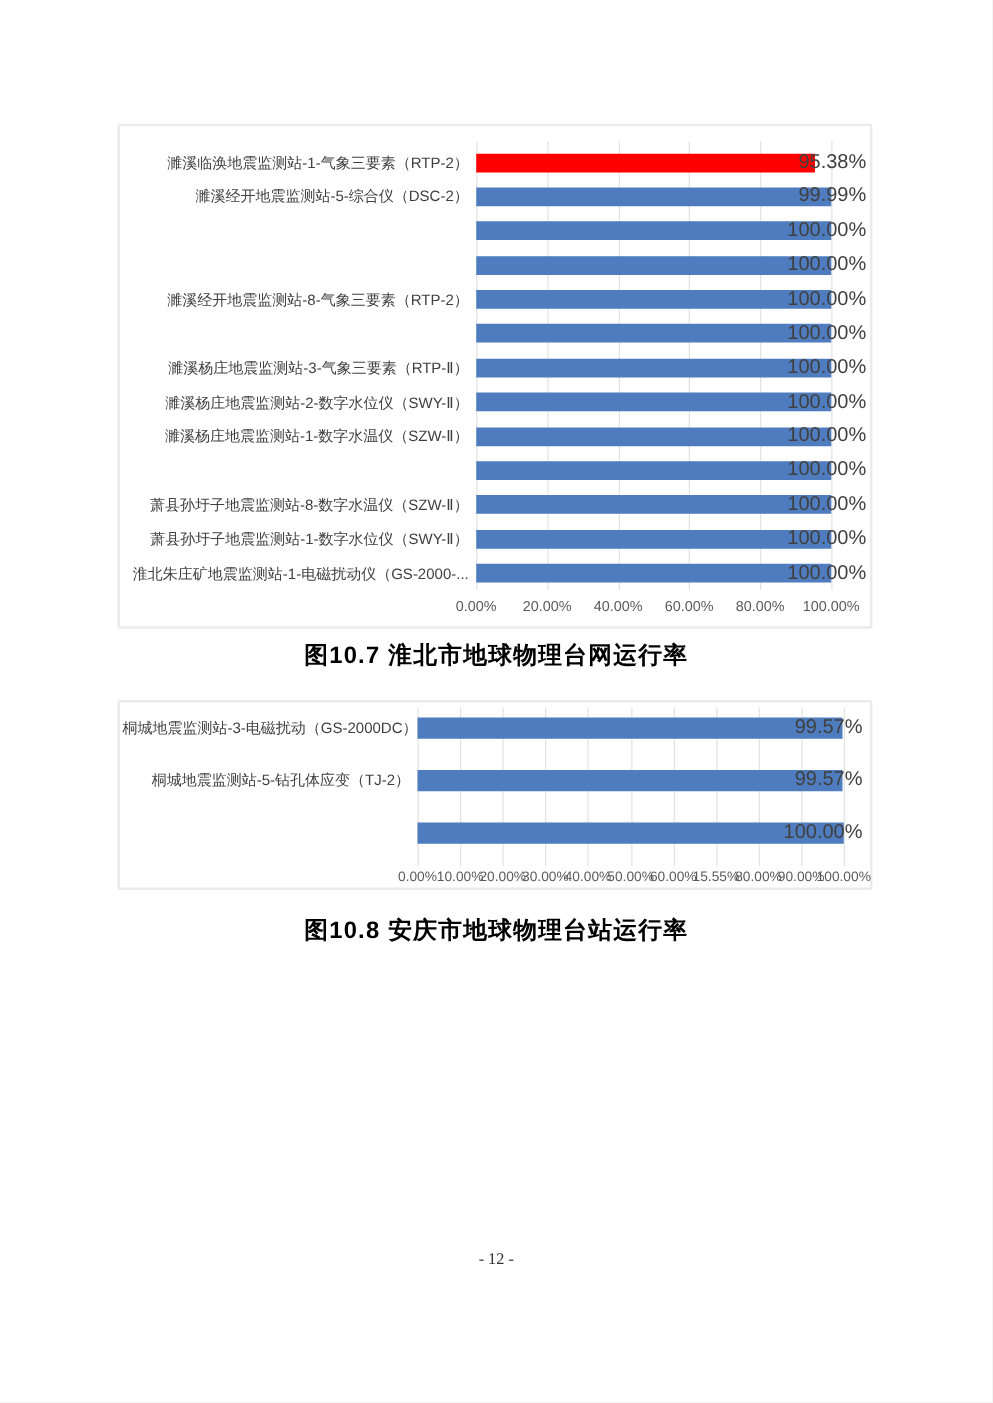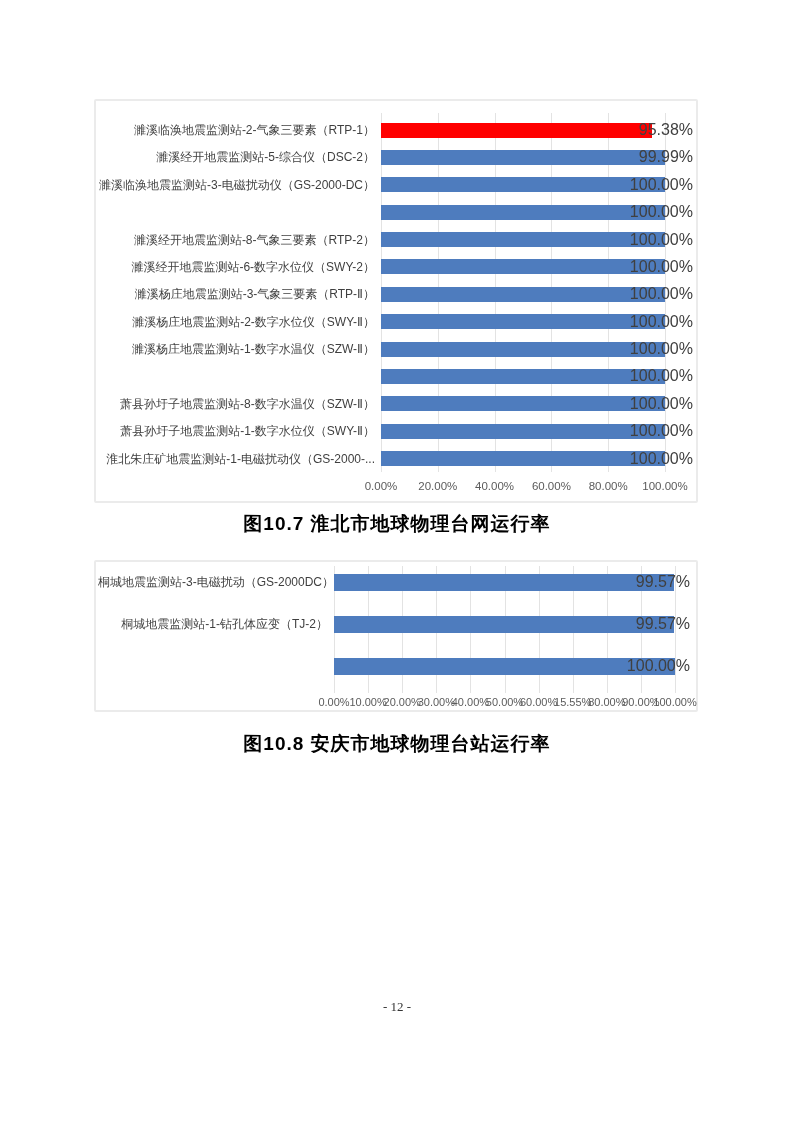--- a/index.html
+++ b/index.html
@@ -76,35 +76,33 @@
       <div class="gridline" style="left: 341.8px; top: 12px; height: 359px;"></div>
       <div class="x-tick" style="left: 341.8px; top: 379px;">20.00%</div>
       <div class="gridline" style="left: 398.6px; top: 12px; height: 359px;"></div>
       <div class="x-tick" style="left: 398.6px; top: 379px;">40.00%</div>
       <div class="gridline" style="left: 455.4px; top: 12px; height: 359px;"></div>
       <div class="x-tick" style="left: 455.4px; top: 379px;">60.00%</div>
       <div class="gridline" style="left: 512.2px; top: 12px; height: 359px;"></div>
       <div class="x-tick" style="left: 512.2px; top: 379px;">80.00%</div>
       <div class="gridline" style="left: 569px; top: 12px; height: 359px;"></div>
       <div class="x-tick" style="left: 569px; top: 379px;">100.00%</div>
-      <div class="cat-label" style="left: 2px; width: 277px; top: 20px;">濉溪临涣地震监测站-2-气象三要素（RTP-1）</div>
+      <div class="cat-label" style="left: 2px; width: 277px; top: 20px;">濉溪临涣地震监测站-1-气象三要素（RTP-2）</div>
       <div class="bar" style="left: 285px; top: 21.5px; height: 15px; width: 270.879px; background: rgb(255, 0, 0);"></div>
       <div class="data-label" style="right: 3px; top: 21px;">95.38%</div>
       <div class="cat-label" style="left: 2px; width: 277px; top: 47.38px;">濉溪经开地震监测站-5-综合仪（DSC-2）</div>
       <div class="bar" style="left: 285px; top: 48.88px; height: 15px; width: 283.972px; background: rgb(78, 124, 190);"></div>
       <div class="data-label" style="right: 3px; top: 48.38px;">99.99%</div>
-      <div class="cat-label" style="left: 2px; width: 277px; top: 74.76px;">濉溪临涣地震监测站-3-电磁扰动仪（GS-2000-DC）</div>
       <div class="bar" style="left: 285px; top: 76.26px; height: 15px; width: 284px; background: rgb(78, 124, 190);"></div>
       <div class="data-label" style="right: 3px; top: 75.76px;">100.00%</div>
       <div class="bar" style="left: 285px; top: 103.64px; height: 15px; width: 284px; background: rgb(78, 124, 190);"></div>
       <div class="data-label" style="right: 3px; top: 103.14px;">100.00%</div>
       <div class="cat-label" style="left: 2px; width: 277px; top: 129.52px;">濉溪经开地震监测站-8-气象三要素（RTP-2）</div>
       <div class="bar" style="left: 285px; top: 131.02px; height: 15px; width: 284px; background: rgb(78, 124, 190);"></div>
       <div class="data-label" style="right: 3px; top: 130.52px;">100.00%</div>
-      <div class="cat-label" style="left: 2px; width: 277px; top: 156.9px;">濉溪经开地震监测站-6-数字水位仪（SWY-2）</div>
       <div class="bar" style="left: 285px; top: 158.4px; height: 15px; width: 284px; background: rgb(78, 124, 190);"></div>
       <div class="data-label" style="right: 3px; top: 157.9px;">100.00%</div>
       <div class="cat-label" style="left: 2px; width: 277px; top: 184.28px;">濉溪杨庄地震监测站-3-气象三要素（RTP-Ⅱ）</div>
       <div class="bar" style="left: 285px; top: 185.78px; height: 15px; width: 284px; background: rgb(78, 124, 190);"></div>
       <div class="data-label" style="right: 3px; top: 185.28px;">100.00%</div>
       <div class="cat-label" style="left: 2px; width: 277px; top: 211.66px;">濉溪杨庄地震监测站-2-数字水位仪（SWY-Ⅱ）</div>
       <div class="bar" style="left: 285px; top: 213.16px; height: 15px; width: 284px; background: rgb(78, 124, 190);"></div>
       <div class="data-label" style="right: 3px; top: 212.66px;">100.00%</div>
       <div class="cat-label" style="left: 2px; width: 277px; top: 239.04px;">濉溪杨庄地震监测站-1-数字水温仪（SZW-Ⅱ）</div>
       <div class="bar" style="left: 285px; top: 240.54px; height: 15px; width: 284px; background: rgb(78, 124, 190);"></div>
@@ -143,21 +141,21 @@
       <div class="x-tick" style="left: 476.7px; top: 134px;">15.55%</div>
       <div class="gridline" style="left: 510.8px; top: 4px; height: 127px;"></div>
       <div class="x-tick" style="left: 510.8px; top: 134px;">80.00%</div>
       <div class="gridline" style="left: 544.9px; top: 4px; height: 127px;"></div>
       <div class="x-tick" style="left: 544.9px; top: 134px;">90.00%</div>
       <div class="gridline" style="left: 579px; top: 4px; height: 127px;"></div>
       <div class="x-tick" style="left: 579px; top: 134px;">100.00%</div>
       <div class="cat-label" style="left: 2px; width: 230px; top: 11px;">桐城地震监测站-3-电磁扰动（GS-2000DC）</div>
       <div class="bar" style="left: 238px; top: 11.5px; height: 17px; width: 339.534px; background: rgb(78, 124, 190);"></div>
       <div class="data-label" style="right: 6px; top: 12px;">99.57%</div>
-      <div class="cat-label" style="left: 2px; width: 230px; top: 53px;">桐城地震监测站-1-钻孔体应变（TJ-2）</div>
+      <div class="cat-label" style="left: 2px; width: 230px; top: 53px;">桐城地震监测站-5-钻孔体应变（TJ-2）</div>
       <div class="bar" style="left: 238px; top: 53.5px; height: 17px; width: 339.534px; background: rgb(78, 124, 190);"></div>
       <div class="data-label" style="right: 6px; top: 54px;">99.57%</div>
       <div class="bar" style="left: 238px; top: 95.5px; height: 17px; width: 341px; background: rgb(78, 124, 190);"></div>
       <div class="data-label" style="right: 6px; top: 96px;">100.00%</div>
     </div>
 
   <div id="caption2" class="fig-caption">图10.8 安庆市地球物理台站运行率</div>
 
   <div id="footer">- 12 -</div>
 

